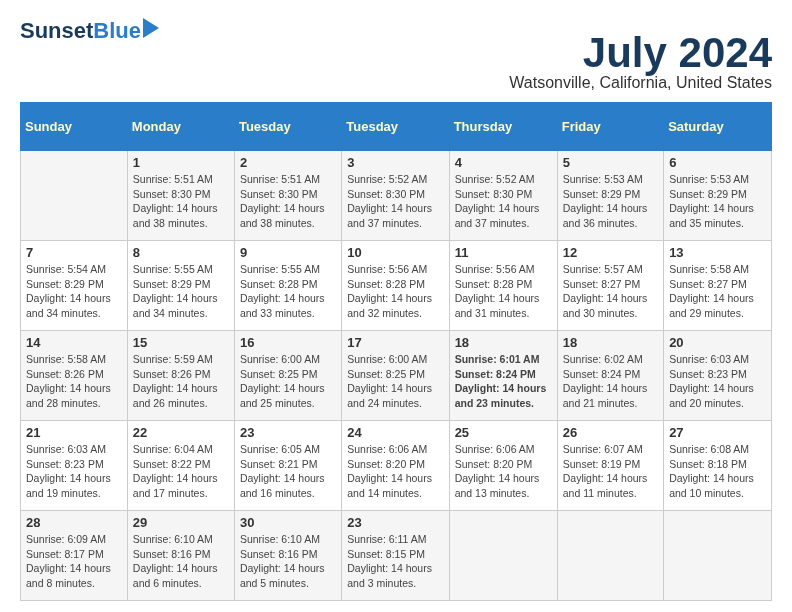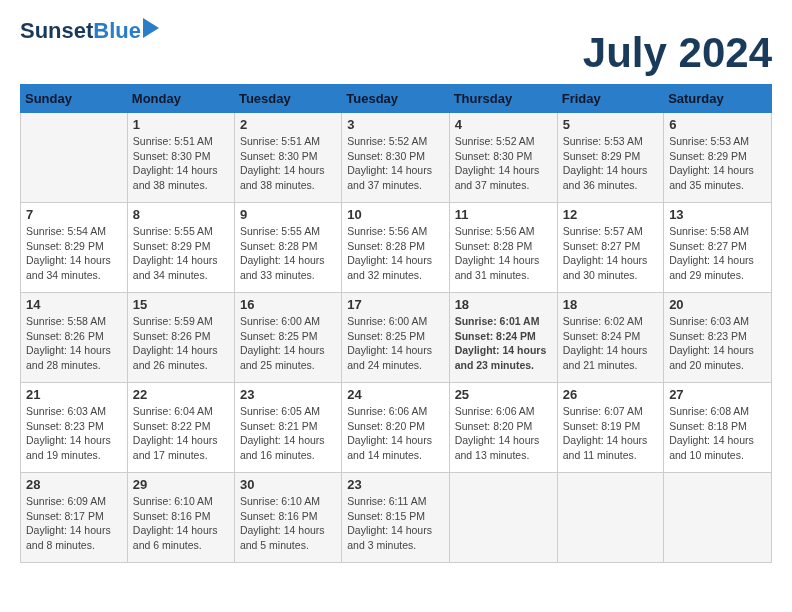--- a/index.html
+++ b/index.html
@@ -44,22 +44,22 @@
       font-size: 16px;
       color: #333;
     }
     table {
       width: 100%;
       border-collapse: collapse;
       font-size: 11px;
     }
     thead tr th {
       background-color: #2a7dc9;
-      color: #0f172a;
-      padding: 6px 4px;
+      color: #fef9c3;
+      padding: 16px 4px;
       text-align: left;
       font-size: 13px;
       font-weight: bold;
       border: 1px solid #2a7dc9;
     }
     tbody tr td {
       border: 1px solid #ccc;
       vertical-align: top;
       padding: 4px 5px;
       height: 90px;
@@ -94,20 +94,21 @@
       <span class="logo-text logo-blue" style="position:relative;">
         <span>Blue</span>
         <svg style="position:absolute; top:-2px; right:-18px;" width="16" height="20" viewBox="0 0 16 20">
           <polygon points="0,0 16,10 0,20" fill="#2a7dc9"></polygon>
         </svg>
       </span>
     </div>
   </div>
   <div class="title-section">
     <div class="month-title">July 2024</div>
+    <div class="location-title">Watsonville, California, United States</div>
   </div>
 </div>
 
 <table>
   <thead>
     <tr>
     <th>Sunday</th>
         <th>Monday</th>
         <th>Tuesday</th>
         <th>Tuesday</th>

